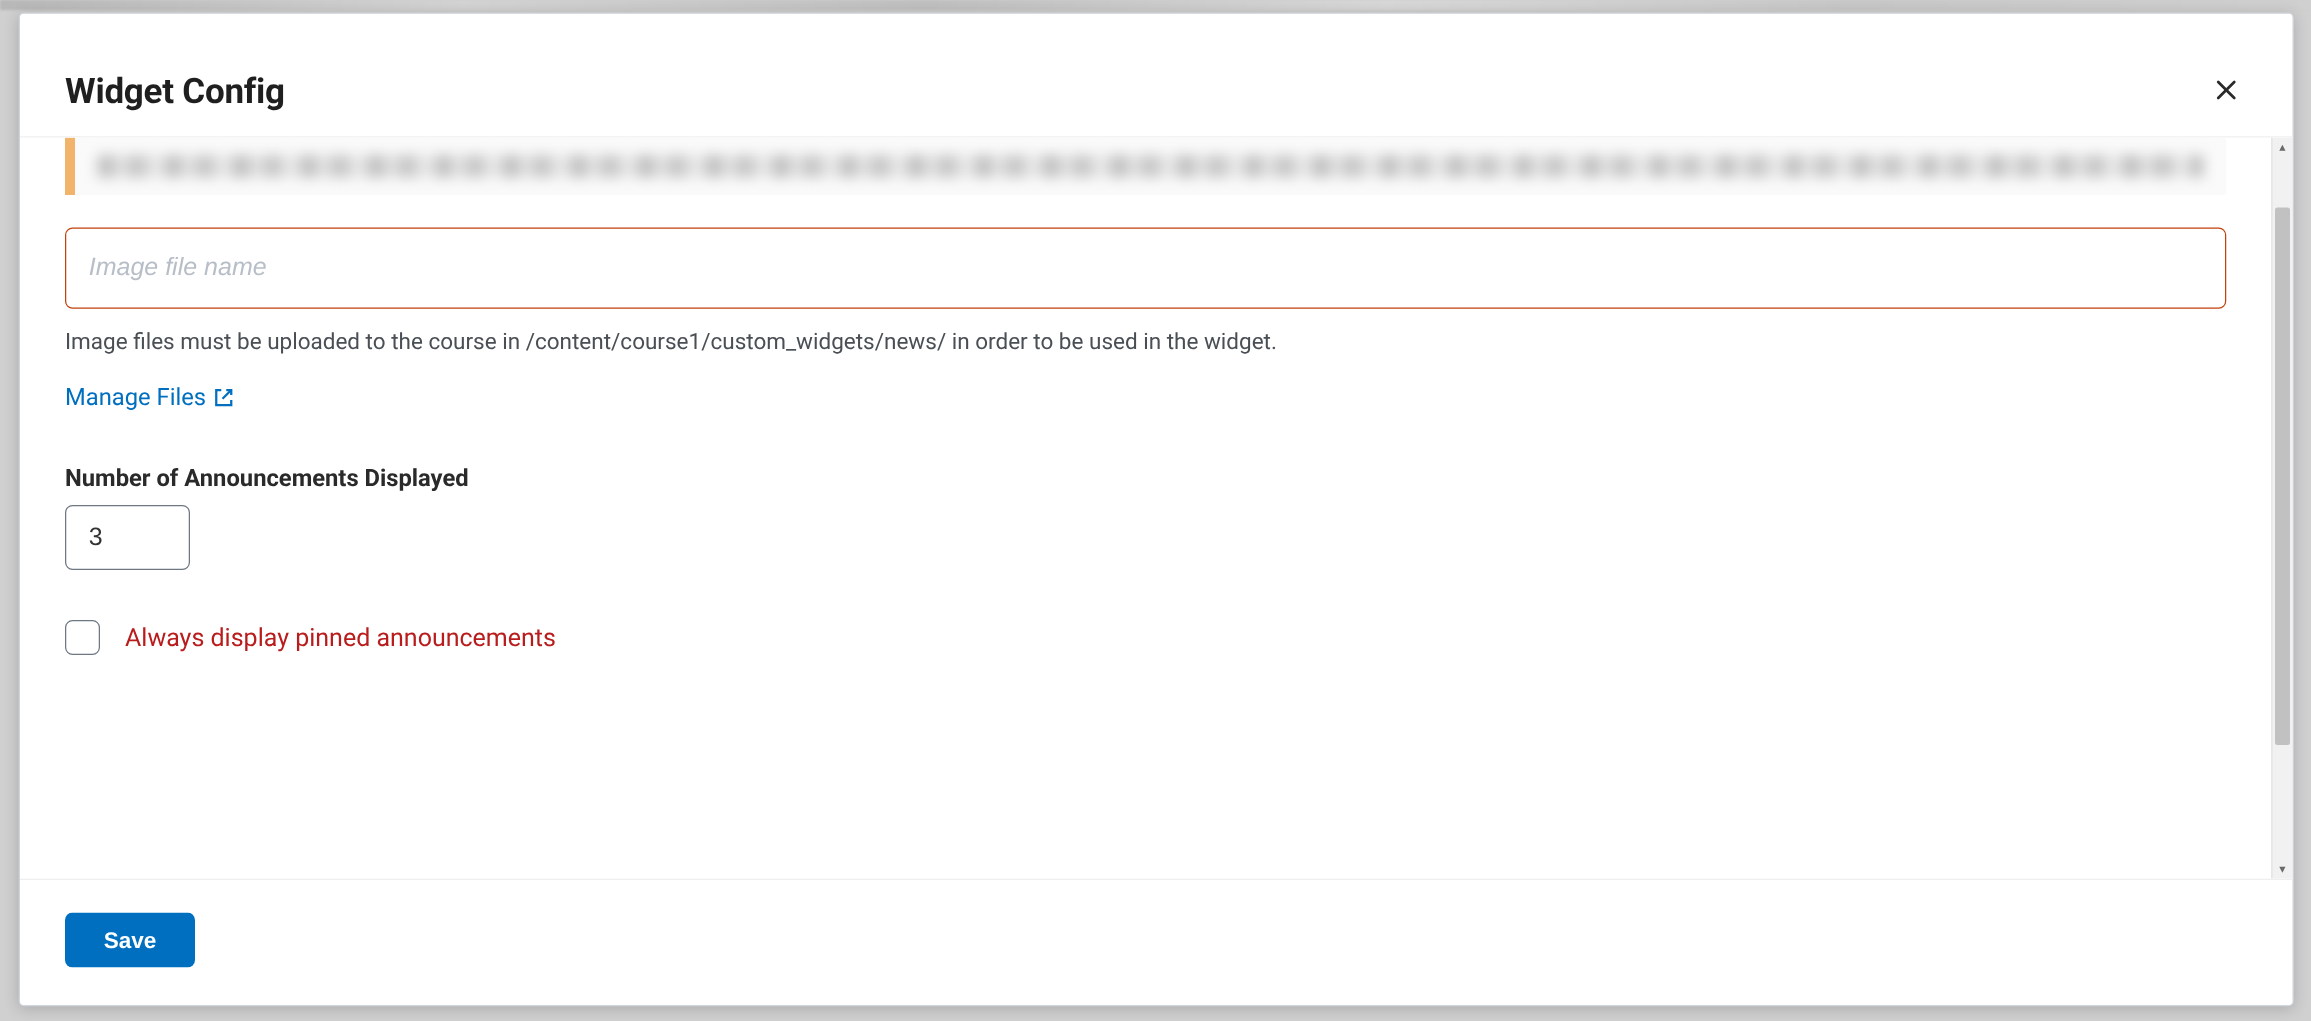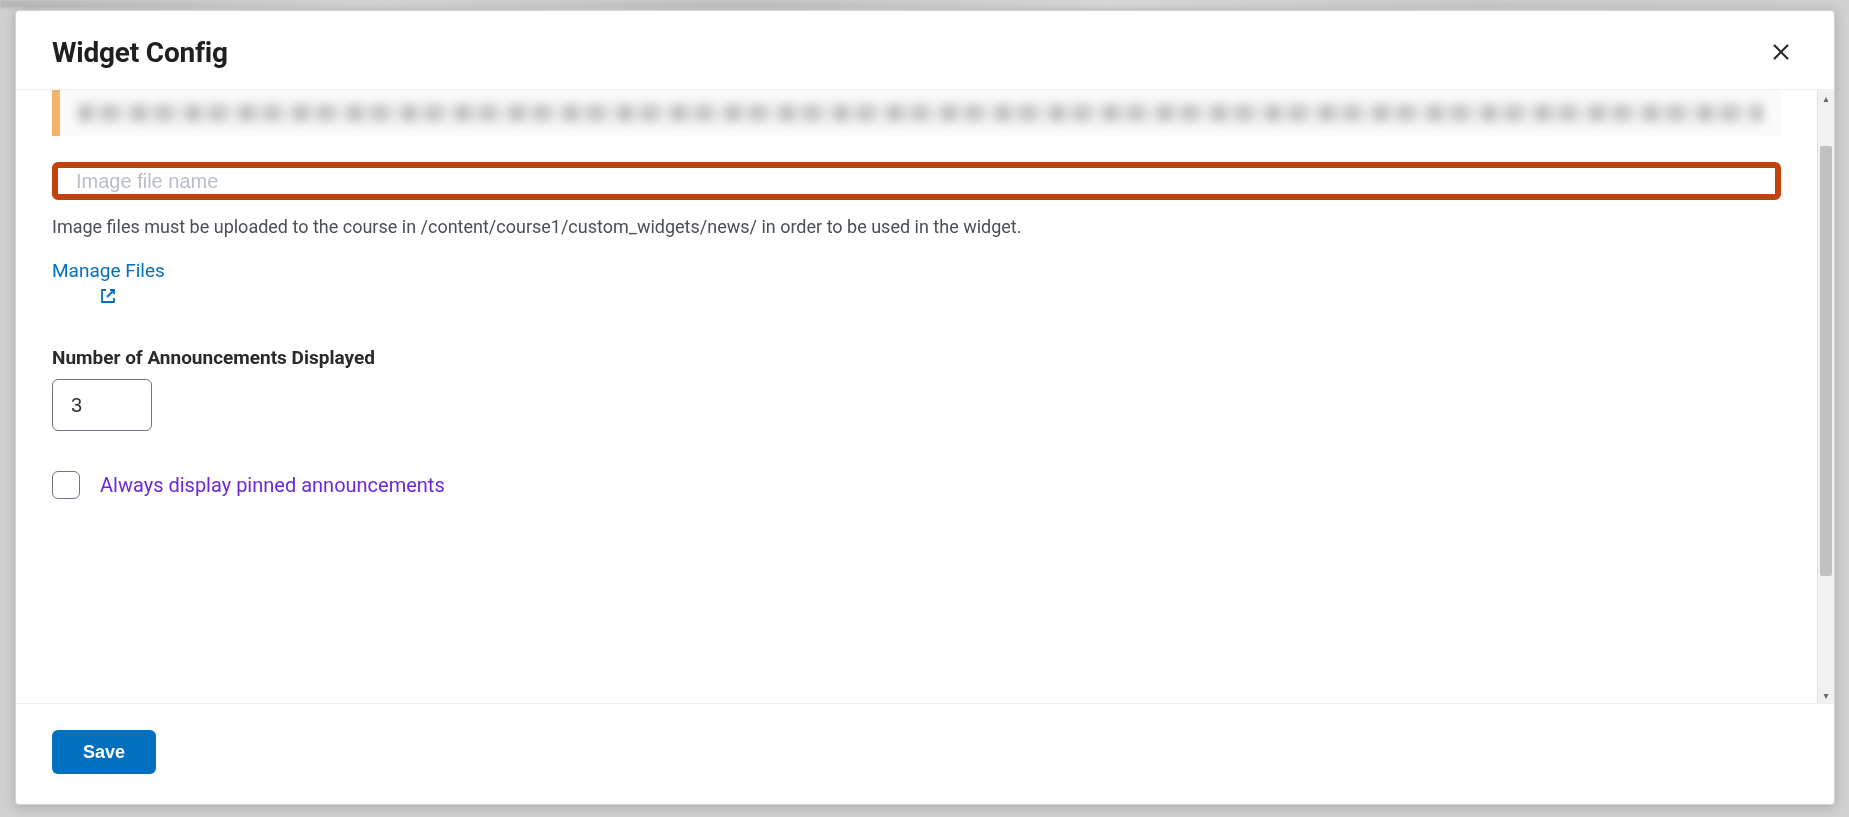--- a/index.html
+++ b/index.html
@@ -33,20 +33,21 @@
       box-shadow: 0 2px 12px rgba(0,0,0,0.18);
       display: flex;
       flex-direction: column;
     }
     .dialog-header {
       display: flex;
       align-items: center;
       justify-content: space-between;
       padding: 24px 36px 20px 36px;
       border-bottom: 1px solid #efefef;
+      margin-top: 20px;
     }
     .dialog-title {
       font-size: 28px;
       font-weight: 700;
       color: #1f1f1f;
       letter-spacing: -0.2px;
     }
     .close-btn {
       background: none;
       border: none;
@@ -89,27 +90,28 @@
     .field-label {
       display: block;
       font-size: 19px;
       font-weight: 700;
       color: #2a2a2a;
       margin-bottom: 10px;
     }
 
     .text-input {
       width: 100%;
-      height: 38px;
-      border: 6px solid #c2410c;
+      height: 65px;
+      border: 1px solid #c2410c;
       border-radius: 6px;
       padding: 0 18px;
       font-size: 20px;
       color: #333;
       background: #fff;
+      font-style: italic;
     }
     .text-input::placeholder { color: #b7bec7; }
 
     .help-text {
       font-size: 18px;
       color: #4a4f55;
       margin-top: 14px;
       line-height: 1.4;
     }
 
@@ -117,21 +119,20 @@
       margin-top: 20px;
     }
     .link {
       color: #006fbf;
       font-size: 19px;
       text-decoration: none;
       display: inline-flex;
       align-items: center;
       gap: 6px;
       cursor: pointer;
-      flex-direction: column;
     }
     .ext-icon { width: 16px; height: 16px; stroke: #006fbf; }
 
     .section-gap { margin-top: 42px; }
 
     .num-input {
       width: 100px;
       height: 52px;
       border: 1px solid #6e7884;
       border-radius: 6px;
@@ -152,21 +153,21 @@
       height: 28px;
       border: 1px solid #6e7884;
       border-radius: 6px;
       background: #fff;
       appearance: none;
       cursor: pointer;
     }
     .checkbox:checked { background: #006fbf; }
     .checkbox-label {
       font-size: 20px;
-      color: #6d28d9;
+      color: #b91c1c;
     }
 
     
     .scrollbar-track {
       width: 17px;
       background: #f1f1f1;
       border-left: 1px solid #e2e2e2;
       position: relative;
     }
     .scrollbar-thumb {

